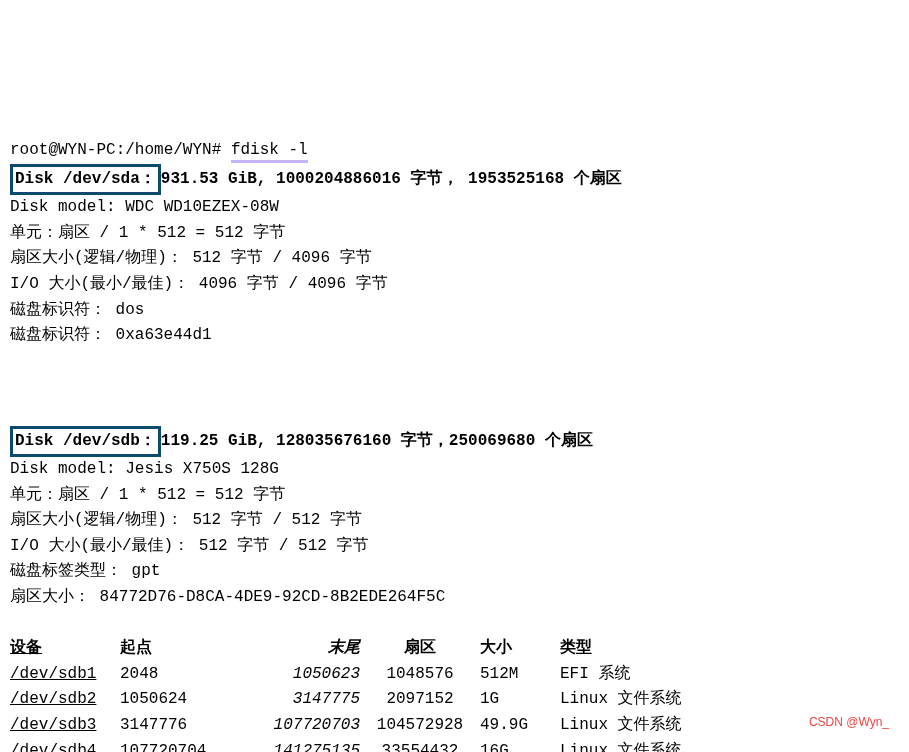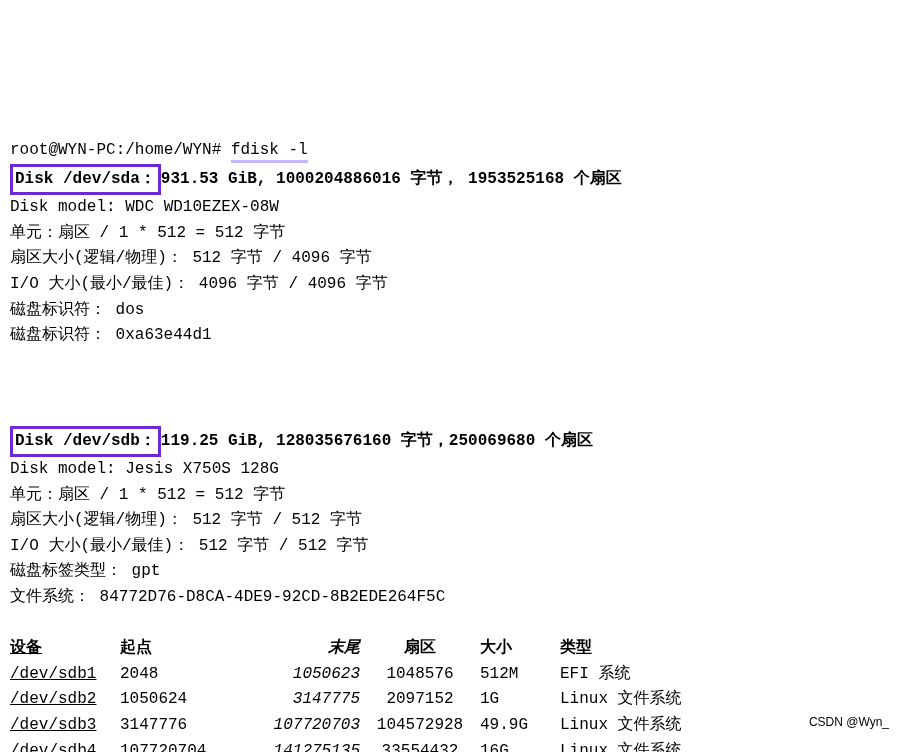--- a/index.html
+++ b/index.html
@@ -12,38 +12,38 @@
       line-height: 1.6;
     }
     .bold {
       font-weight: bold;
     }
     .red-underline {
       border-bottom: 3px solid #c4b5fd;
       padding-bottom: 1px;
     }
     .blue-box {
-      border: 3px solid #6d28d9;
+      border: 3px solid #0c4a6e;
       padding: 0 2px;
       display: inline-block;
     }
     .table-row {
       display: flex;
     }
     .col-device { width: 110px; text-decoration: underline; }
     .col-start { width: 120px; text-align: left; }
     .col-end { width: 120px; text-align: right; font-style: italic; }
     .col-sectors { width: 120px; text-align: center; }
     .col-size { width: 70px; text-align: left; }
     .col-type { padding-left: 10px; }
     .watermark {
       position: fixed;
       bottom: 20px;
       right: 20px;
-      color: #000000;
+      color: #ef4444;
       font-size: 12px;
       font-family: sans-serif;
     }
     .section { margin: 0; }
   </style>
 </head>
 <body>
 
 
 
@@ -58,20 +58,20 @@
 <span>磁盘标识符： 0xa63e44d1</span>
 
 
 
 <span><span class="blue-box bold">Disk /dev/sdb：</span><span class="bold">119.25 GiB, 128035676160 字节，250069680 个扇区</span></span>
 <span><span>Disk model:</span> <span>Jesis X750S 128G</span></span>
 <span>单元：扇区 / 1 * 512 = 512 字节</span>
 <span>扇区大小(逻辑/物理)： 512 字节 / 512 字节</span>
 <span>I/O 大小(最小/最佳)： 512 字节 / 512 字节</span>
 <span>磁盘标签类型： gpt</span>
-<span>文件系统： 84772D76-D8CA-4DE9-92CD-8B2EDE264F5C</span>
+<span>扇区大小： 84772D76-D8CA-4DE9-92CD-8B2EDE264F5C</span>
 
 <div class="table-row bold"><span class="col-device">设备</span><span class="col-start">起点</span><span class="col-end">末尾</span><span class="col-sectors">扇区</span><span class="col-size">大小</span><span class="col-type">类型</span></div><div id="table-body"><div class="table-row"><span class="col-device">/dev/sdb1</span><span class="col-start">2048</span><span class="col-end">1050623</span><span class="col-sectors">1048576</span><span class="col-size">512M</span><span class="col-type">EFI 系统</span></div><div class="table-row"><span class="col-device">/dev/sdb2</span><span class="col-start">1050624</span><span class="col-end">3147775</span><span class="col-sectors">2097152</span><span class="col-size">1G</span><span class="col-type">Linux 文件系统</span></div><div class="table-row"><span class="col-device">/dev/sdb3</span><span class="col-start">3147776</span><span class="col-end">107720703</span><span class="col-sectors">104572928</span><span class="col-size">49.9G</span><span class="col-type">Linux 文件系统</span></div><div class="table-row"><span class="col-device">/dev/sdb4</span><span class="col-start">107720704</span><span class="col-end">141275135</span><span class="col-sectors">33554432</span><span class="col-size">16G</span><span class="col-type">Linux 文件系统</span></div></div></div>
 
 <div class="watermark">CSDN @Wyn_</div>
 
 
 
 
 </body></html>

